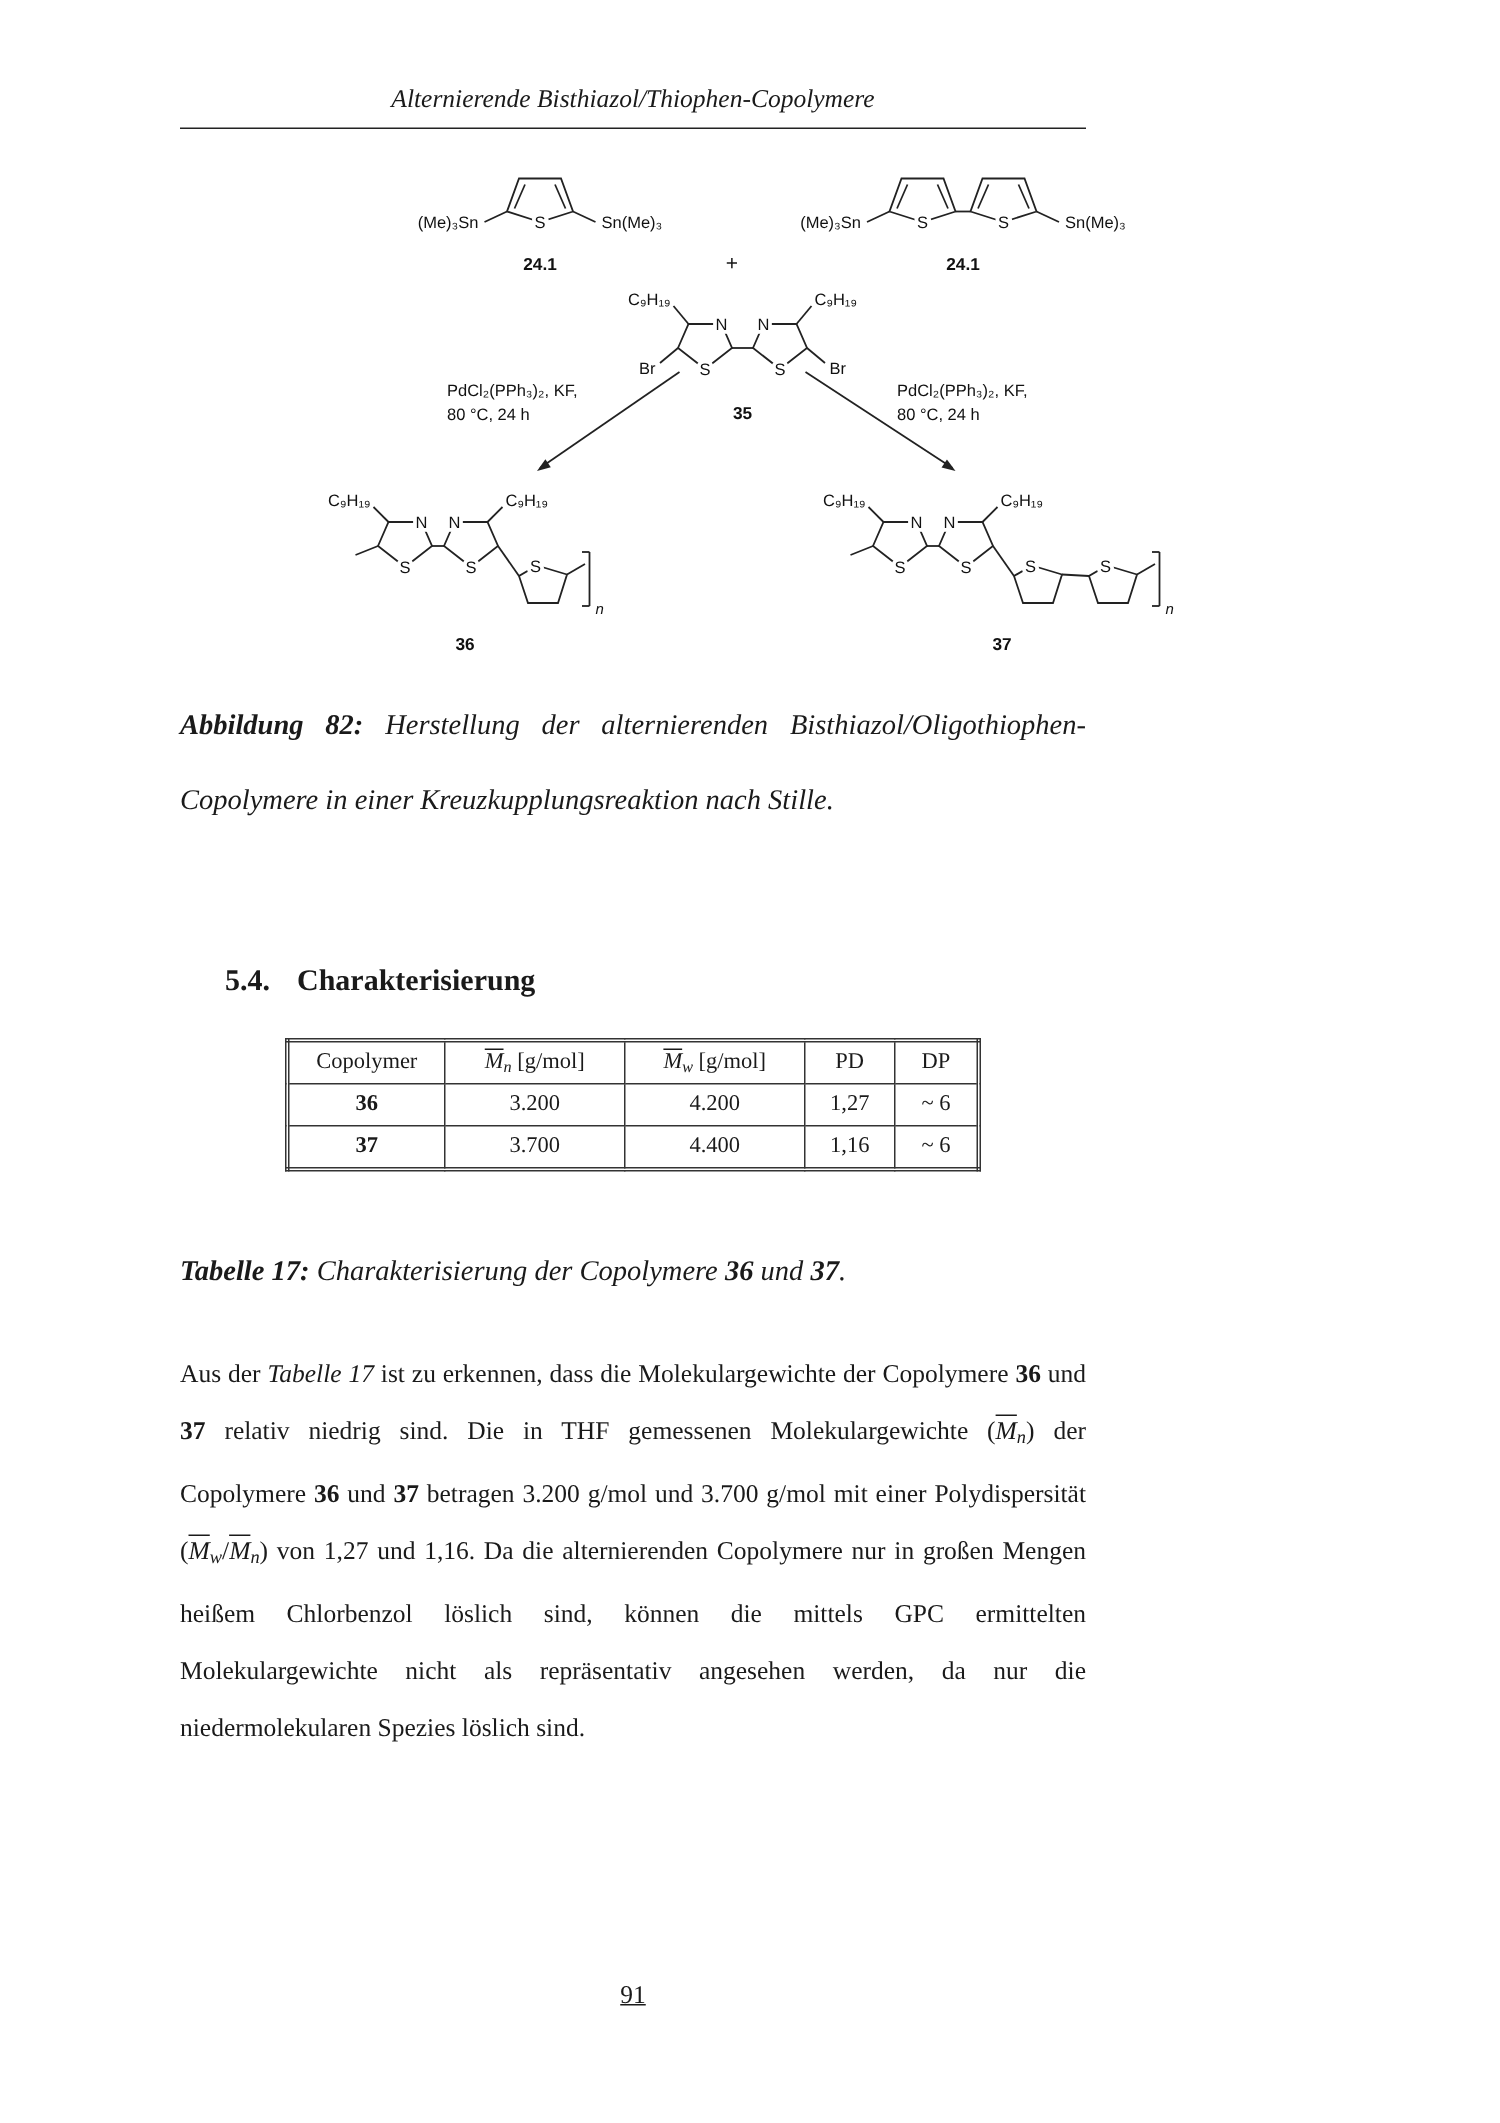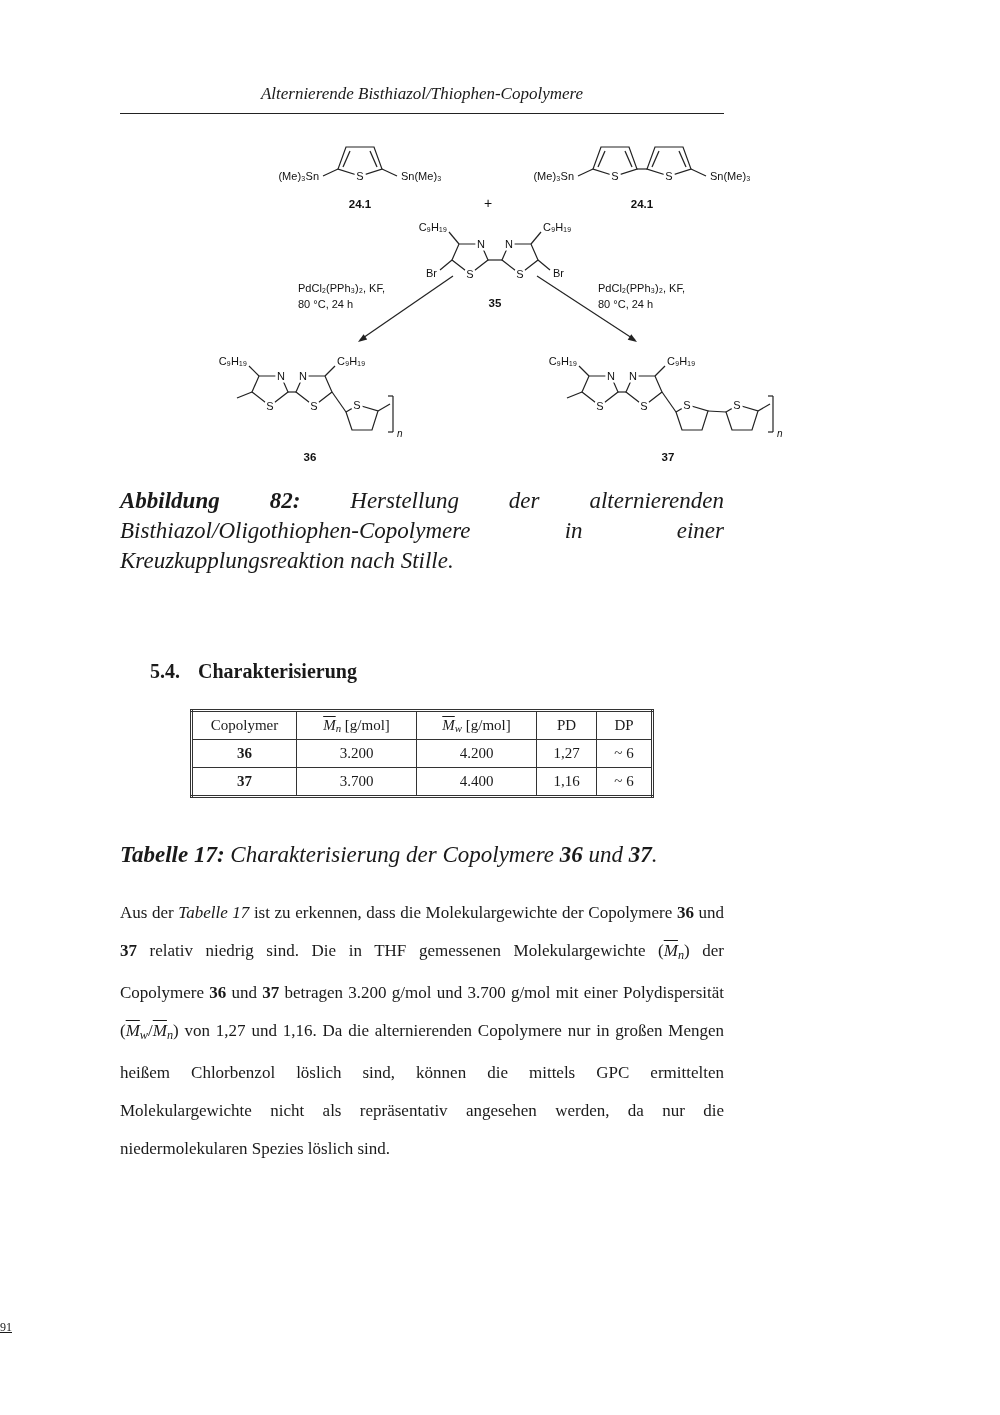--- a/index.html
+++ b/index.html
@@ -1,47 +1,47 @@
 <!DOCTYPE html>
 <html><head>
 <meta charset="utf-8">
 <style>
   * { margin:0; padding:0; box-sizing:border-box; }
   html,body { background:#ffffff; }
   .page {
     width:844px; height:1415px; background:#ffffff; position:relative;
-    padding:84px 120px 0 120px;
+    padding:56px 120px 0 120px;
     font-family:"Liberation Serif", serif; color:#1a1a1a;
   }
   .running-head {
     text-align:center; font-style:italic; font-size:17px;
     padding-bottom:9px; border-bottom:1.5px solid #222;
   }
   .scheme { margin-top:6px; }
   svg text { font-family:"Liberation Sans", sans-serif; font-size:11px; fill:#111; }
   svg text.num { font-weight:bold; font-size:11.5px; }
   svg text.plus { font-size:14px; }
   svg text.halo { paint-order:stroke; stroke:#ffffff; stroke-width:5px; }
   svg text.nsub { font-style:italic; font-size:10px; }
-  .caption { font-size:23px; line-height:30px; margin-top:10px; text-align:justify; }
+  .caption { font-size:19px; line-height:50px; margin-top:10px; text-align:justify; }
   .heading {
     margin-top:84px; margin-left:30px; font-weight:bold; font-size:20px;
     display:flex; gap:18px;
   }
   .body-text { font-size:17px; line-height:38px; margin-top:46px; text-align:justify; }
   .table-wrap { margin-top:26px; display:flex; justify-content:center; }
   table { border-collapse:collapse; border:3px double #333; font-size:15px; }
   th, td { border:1px solid #333; text-align:center; padding:5px 14px; }
   th { font-weight:normal; }
   td.rowlabel { font-weight:bold; }
   th.c0 { min-width:105px; } th.c1 { min-width:120px; } th.c2 { min-width:120px; }
   th.c3 { min-width:60px; } th.c4 { min-width:56px; }
   .table-caption { margin-top:42px; }
   .last-par { margin-top:24px; }
-  .page-number { position:absolute; left:0; right:0; top:1320px; font-size:12px;text-decoration:underline; }
+  .page-number { position:absolute; left:0; right:0; top:1320px; text-align:center; font-size:17px;text-decoration:underline; }
   .b { font-weight:bold; }
   .i { font-style:italic; }
   .bi { font-weight:bold; font-style:italic; }
   .ovi { font-style:italic; text-decoration:overline; }
   .subi { font-style:italic; font-size:0.72em; vertical-align:-0.22em; }
 </style>
 </head>
 <body>
 
 <div class="page">

